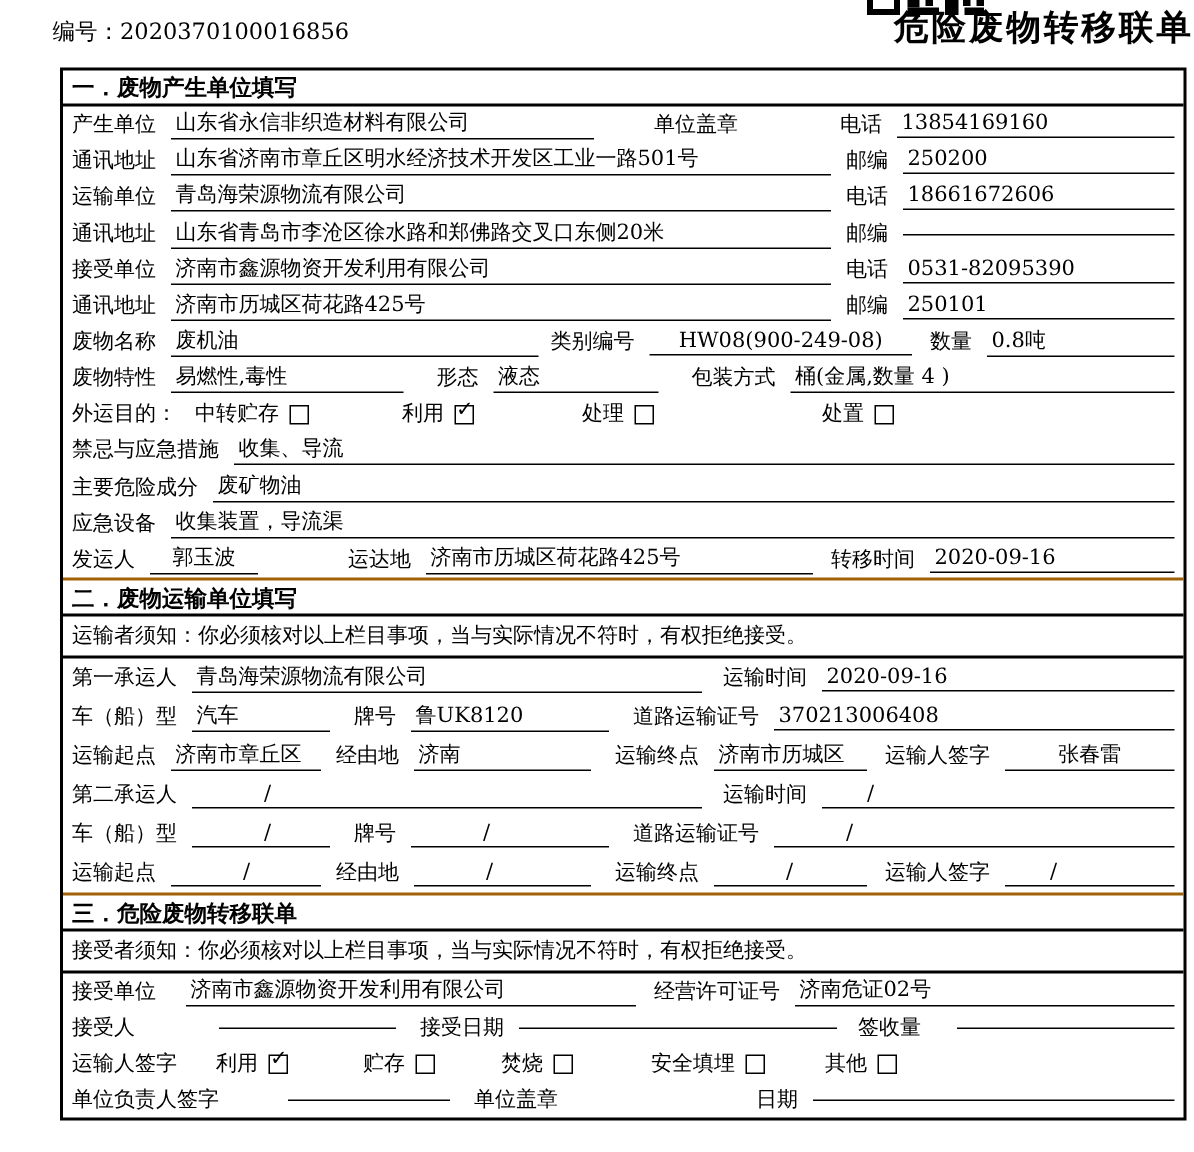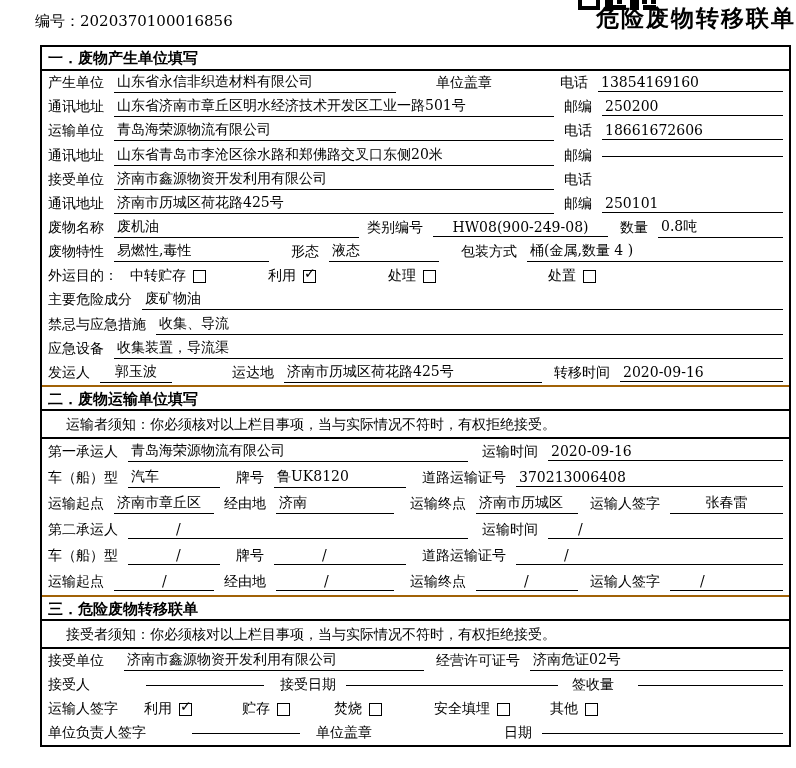--- a/index.html
+++ b/index.html
@@ -10,21 +10,21 @@
   .title{position:absolute;left:0;right:0;top:3px;text-align:right;font-size:23px;font-weight:bold;
          font-family:"DejaVu Sans","Liberation Sans",sans-serif;letter-spacing:2px;}
   .qr{position:absolute;left:578px;top:0;}
   
   .box{position:absolute;left:40px;top:45px;width:751px;height:702px;border:2px solid #000;
        box-sizing:border-box;display:flex;flex-direction:column;}
   .sec-hdr{height:24px;line-height:22px;border-bottom:2px solid #000;font-weight:bold;
            font-family:"DejaVu Sans","Liberation Sans",sans-serif;font-size:15px;padding-left:6px;
            box-sizing:border-box;flex:none;}
   .sec-hdr.mid{border-top:2px solid #a16207;height:26px;line-height:24px;}
-  .notice{height:28px;line-height:27px;border-bottom:2px solid #000;padding-left:24px;
+  .notice{height:28px;line-height:27px;border-bottom:2px solid #000;padding-left:6px;
           box-sizing:border-box;flex:none;font-size:14px;}
   .body{display:flex;flex-direction:column;flex:none;}
   .body.s1{height:314px;}
   .body.s2{height:156px;}
   .body.s3{flex:1;}
   .row{flex:1;display:flex;align-items:center;padding:0 6px 0 6px;white-space:nowrap;}
   .lbl{flex:none;}
   .u{border-bottom:1px solid #000;padding:0 3px 1px 3px;margin-left:10px;box-sizing:border-box;
      overflow:hidden;flex:none;}
   .u.grow{flex:1;}
@@ -92,20 +92,21 @@
         <span class="lbl">通讯地址</span>
         <span class="u" style="width:440px">山东省青岛市李沧区徐水路和郑佛路交叉口东侧20米</span>
         <span class="lbl" style="margin-left:10px">邮编</span>
         <span class="u grow"></span>
       </div>
 
       <div class="row">
         <span class="lbl">接受单位</span>
         <span class="u" style="width:440px">济南市鑫源物资开发利用有限公司</span>
         <span class="lbl" style="margin-left:10px">电话</span>
+        <span class="u grow">0531-82095390</span>
       </div>
 
       <div class="row">
         <span class="lbl">通讯地址</span>
         <span class="u" style="width:440px">济南市历城区荷花路425号</span>
         <span class="lbl" style="margin-left:10px">邮编</span>
         <span class="u grow">250101</span>
       </div>
 
       <div class="row">
@@ -148,27 +149,27 @@
         </span>
         <span class="opt" style="margin-left:112px">
           <span>处置</span>
           <span class="cb">
               <span class="mk"></span>
             </span>
         </span>
       </div>
 
       <div class="row">
+        <span class="lbl">禁忌与应急措施</span>
+        <span class="u grow">收集、导流</span>
+      </div>
+
+      <div class="row">
         <span class="lbl">主要危险成分</span>
         <span class="u grow">废矿物油</span>
-      </div>
-
-      <div class="row">
-        <span class="lbl">禁忌与应急措施</span>
-        <span class="u grow">收集、导流</span>
       </div>
 
       <div class="row">
         <span class="lbl">应急设备</span>
         <span class="u grow">收集装置，导流渠</span>
       </div>
 
       <div class="row">
         <span class="lbl">发运人</span>
         <span class="u" style="width:72px;text-align:center">郭玉波</span>

